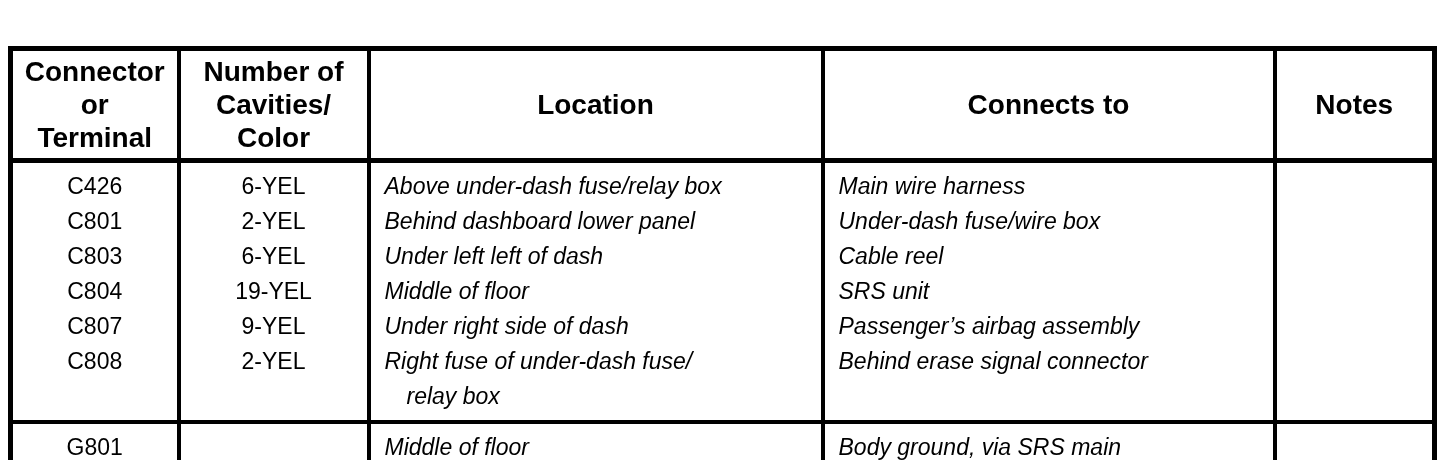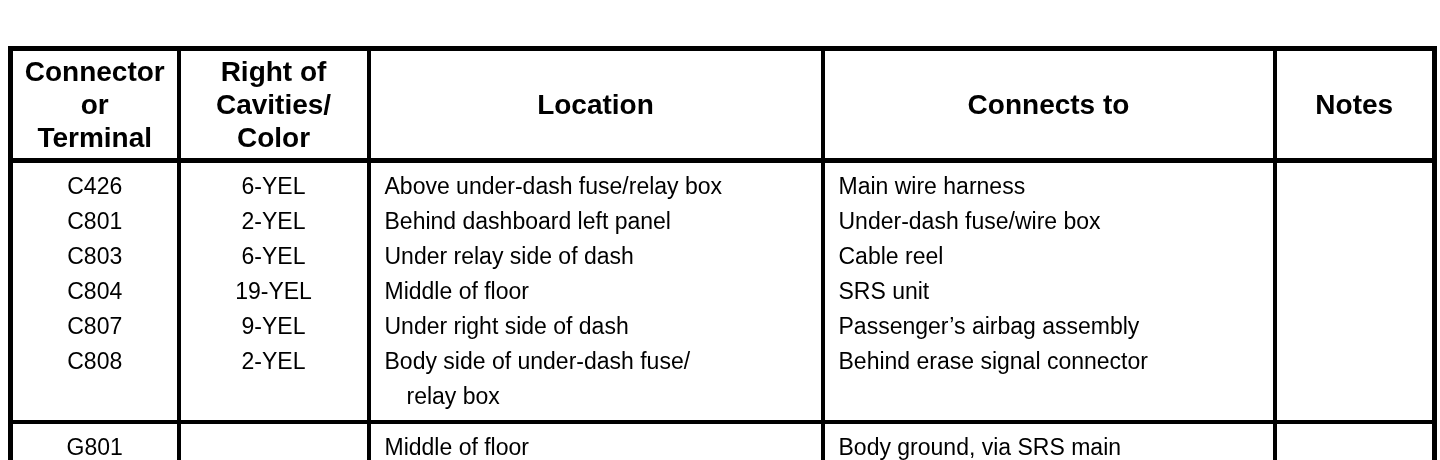--- a/index.html
+++ b/index.html
@@ -59,40 +59,41 @@
   td.cell-center { text-align: center; padding-left: 2px; padding-right: 2px; }
   td.cell-left   { text-align: left;  padding-left: 14px; padding-right: 8px; }
 
   .line {
     white-space: pre-line;
   }
   .hang {
     padding-left: 22px;
     text-indent: -22px;
     white-space: pre-line;
+    font-style: italic;
   }
 </style>
 </head>
 <body>
 
 <div class="table-wrap">
   <table class="doc-table">
     <colgroup>
       <col style="width:168px">
       <col style="width:190px">
       <col style="width:454px">
       <col style="width:452px">
       <col style="width:160px">
     </colgroup>
     <thead>
       <tr class="band-header">
         <th>Connector
 or
 Terminal</th>
-        <th>Right of
+        <th>Number of
 Cavities/
 Color</th>
         <th>Location</th>
         <th>Connects to</th>
         <th>Notes</th>
       </tr>
     </thead>
     <tbody>
       <tr class="band-main">
         <td class="cell-center">
@@ -106,25 +107,25 @@
         <td class="cell-center">
           <div class="line">6-YEL</div>
           <div class="line">2-YEL</div>
           <div class="line">6-YEL</div>
           <div class="line">19-YEL</div>
           <div class="line">9-YEL</div>
           <div class="line">2-YEL</div>
         </td>
         <td class="cell-left">
           <div class="hang">Above under-dash fuse/relay box</div>
-          <div class="hang">Behind dashboard left panel</div>
-          <div class="hang">Under relay side of dash</div>
+          <div class="hang">Behind dashboard lower panel</div>
+          <div class="hang">Under left left of dash</div>
           <div class="hang">Middle of floor</div>
           <div class="hang">Under right side of dash</div>
-          <div class="hang">Body side of under-dash fuse/
+          <div class="hang">Right fuse of under-dash fuse/
 relay box</div>
         </td>
         <td class="cell-left">
           <div class="hang">Main wire harness</div>
           <div class="hang">Under-dash fuse/wire box</div>
           <div class="hang">Cable reel</div>
           <div class="hang">SRS unit</div>
           <div class="hang">Passenger’s airbag assembly</div>
           <div class="hang">Behind erase signal connector</div>
         </td>

